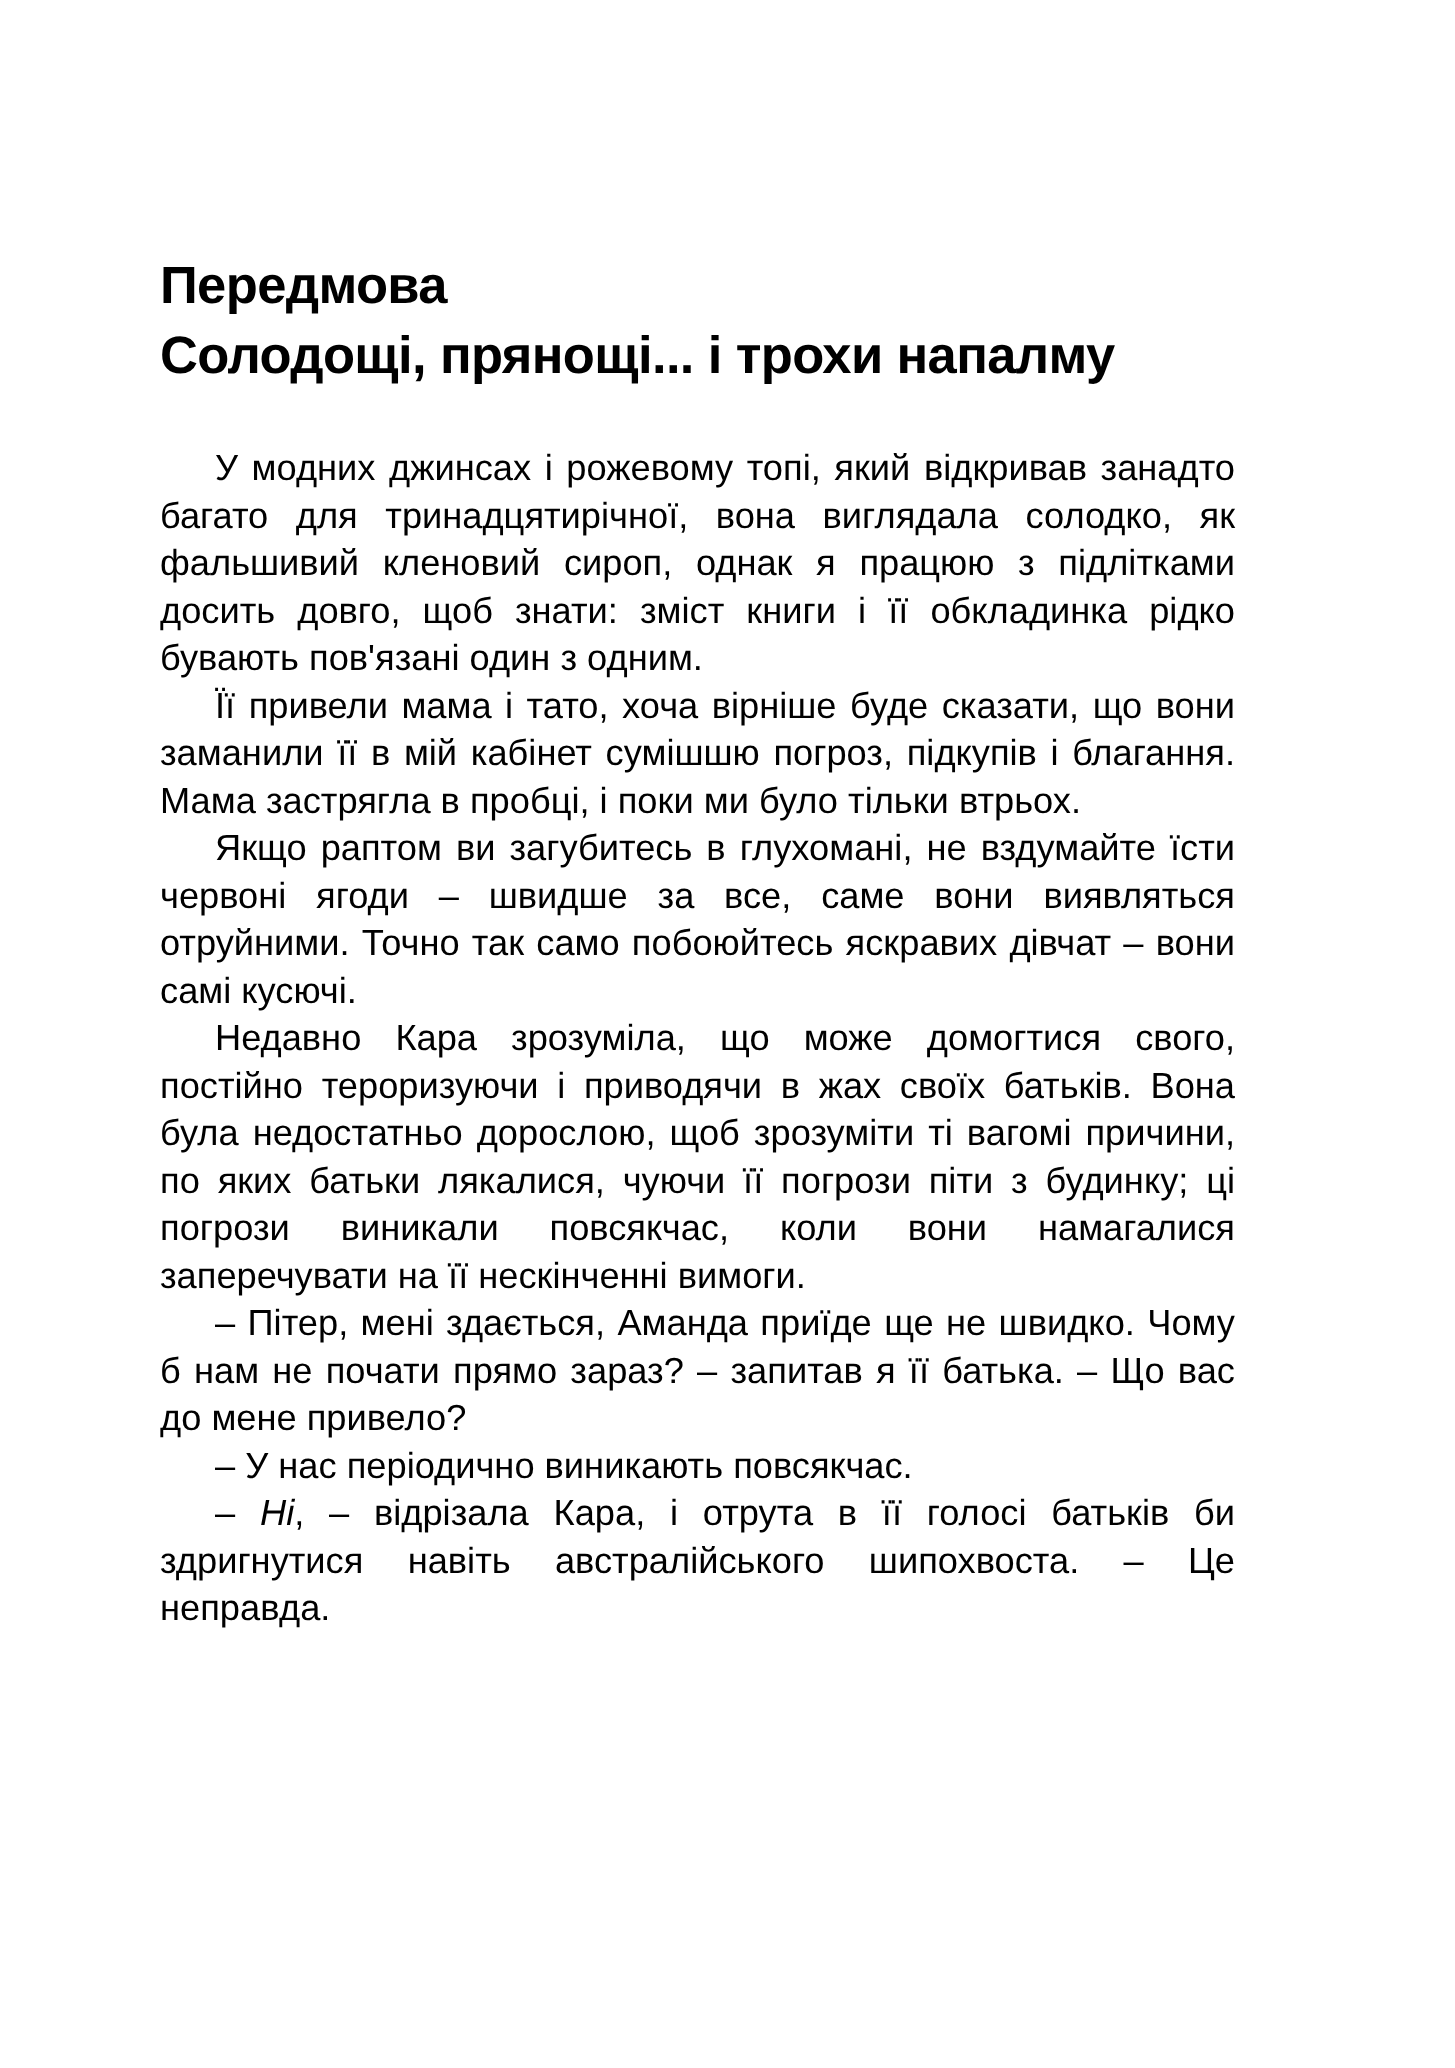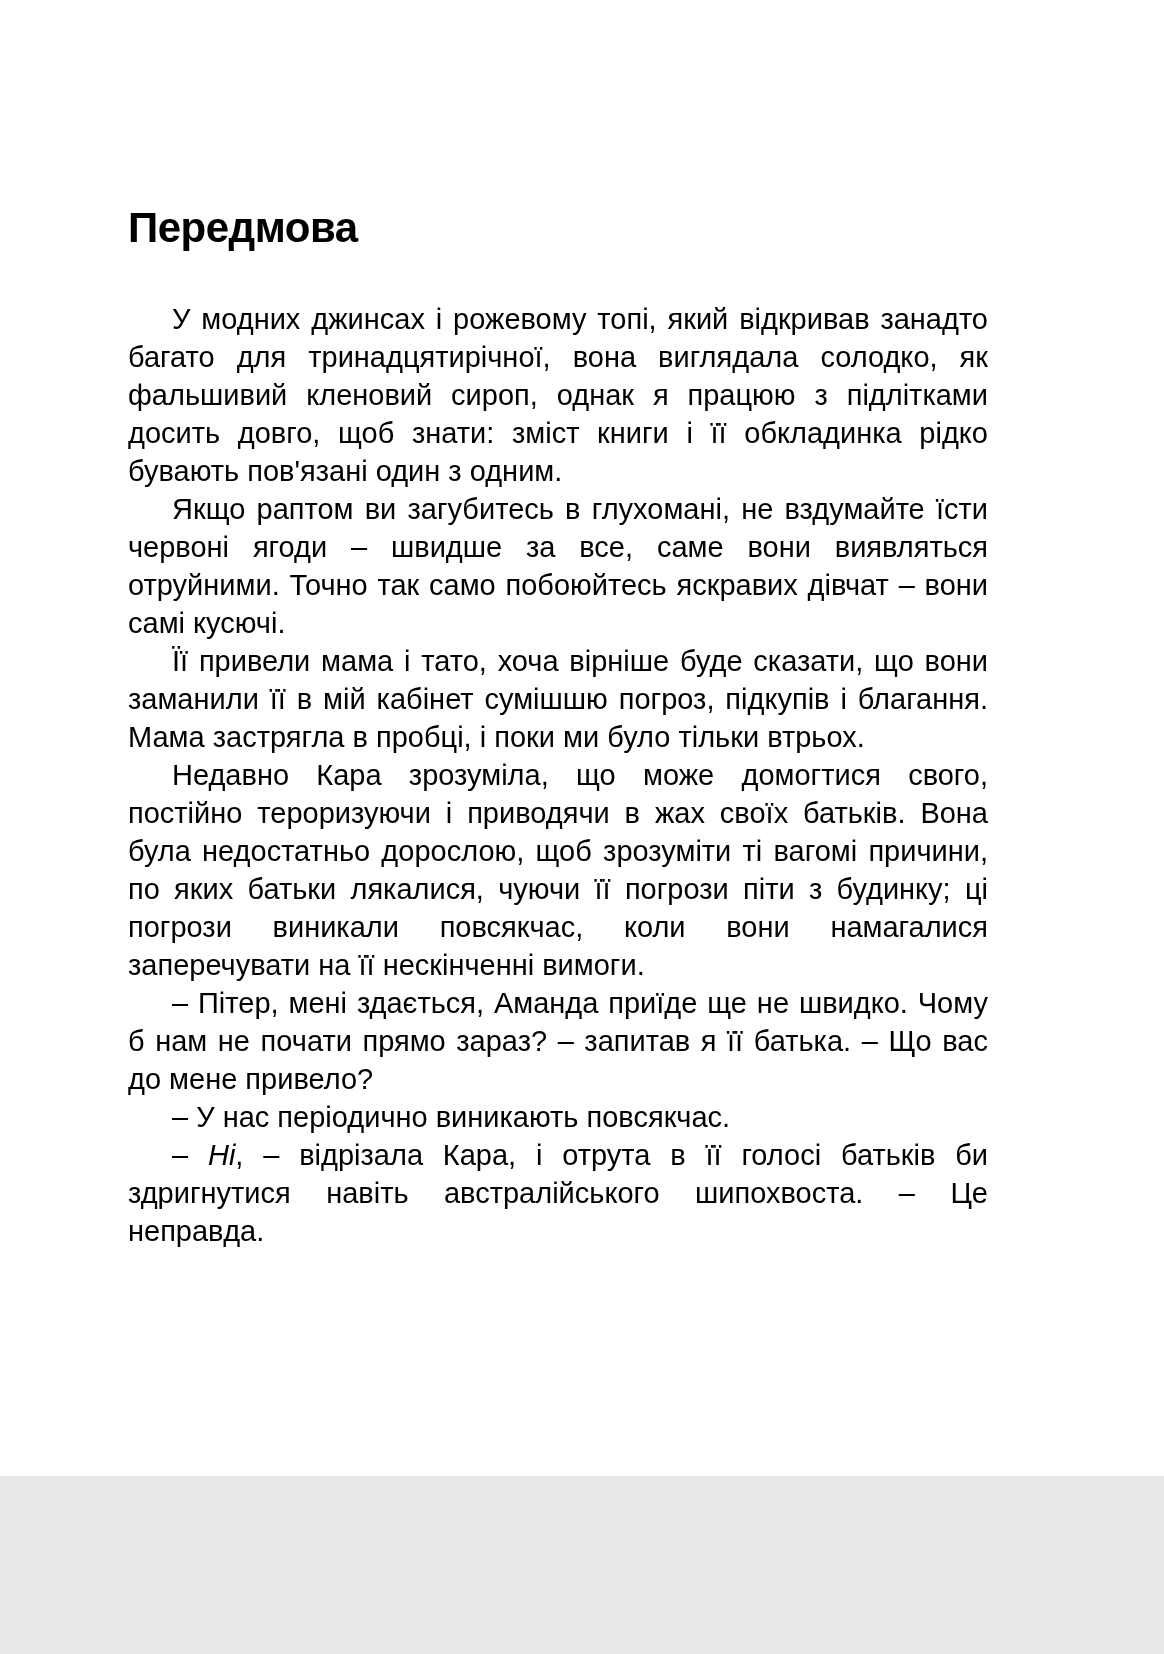--- a/index.html
+++ b/index.html
@@ -3,21 +3,21 @@
 <meta charset="utf-8">
 <style>
   html, body {
     margin: 0;
     padding: 0;
     background: #e8e8e8;
   }
   .page {
     position: relative;
     width: 1164px;
-    height: 1476px;
+    height: 1654px;
     margin: 0 auto;
     background: #ffffff;
     color: #000000;
     box-sizing: border-box;
     padding: 200px 176px 0 128px;
     overflow: hidden;
   }
   .heading {
     font-family: "Liberation Sans", "DejaVu Sans", sans-serif;
     font-weight: 700;
@@ -42,23 +42,24 @@
   .body-text p span.italic {
     font-style: italic;
   }
 </style>
 </head>
 <body>
 
 <div class="page">
   <h1 class="heading">
     <span class="heading-line">Передмова</span>
+    <span class="heading-line">Солодощі, прянощі... і трохи напалму</span>
   </h1>
   <div class="body-text">
       <p><span>У модних джинсах і рожевому топі, який відкривав занадто багато для тринадцятирічної, вона виглядала солодко, як фальшивий кленовий сироп, однак я працюю з підлітками досить довго, щоб знати: зміст книги і її обкладинка рідко бувають пов'язані один з одним.</span></p>
+      <p><span>Її привели мама і тато, хоча вірніше буде сказати, що вони заманили її в мій кабінет сумішшю погроз, підкупів і благання. Мама застрягла в пробці, і поки ми було тільки втрьох.</span></p>
       <p><span>Якщо раптом ви загубитесь в глухомані, не вздумайте їсти червоні ягоди – швидше за все, саме вони виявляться отруйними. Точно так само побоюйтесь яскравих дівчат – вони самі кусючі.</span></p>
-      <p><span>Її привели мама і тато, хоча вірніше буде сказати, що вони заманили її в мій кабінет сумішшю погроз, підкупів і благання. Мама застрягла в пробці, і поки ми було тільки втрьох.</span></p>
       <p><span>Недавно Кара зрозуміла, що може домогтися свого, постійно тероризуючи і приводячи в жах своїх батьків. Вона була недостатньо дорослою, щоб зрозуміти ті вагомі причини, по яких батьки лякалися, чуючи її погрози піти з будинку; ці погрози виникали повсякчас, коли вони намагалися заперечувати на її нескінченні вимоги.</span></p>
       <p><span>– Пітер, мені здається, Аманда приїде ще не швидко. Чому б нам не почати прямо зараз? – запитав я її батька. – Що вас до мене привело?</span></p>
       <p><span>– У нас періодично виникають повсякчас.</span></p>
       <p><span>– </span><span class="italic">Ні</span><span>, – відрізала Кара, і отрута в її голосі батьків би здригнутися навіть австралійського шипохвоста. – Це неправда.</span></p>
     </div>
 </div>
 
 </body></html>

